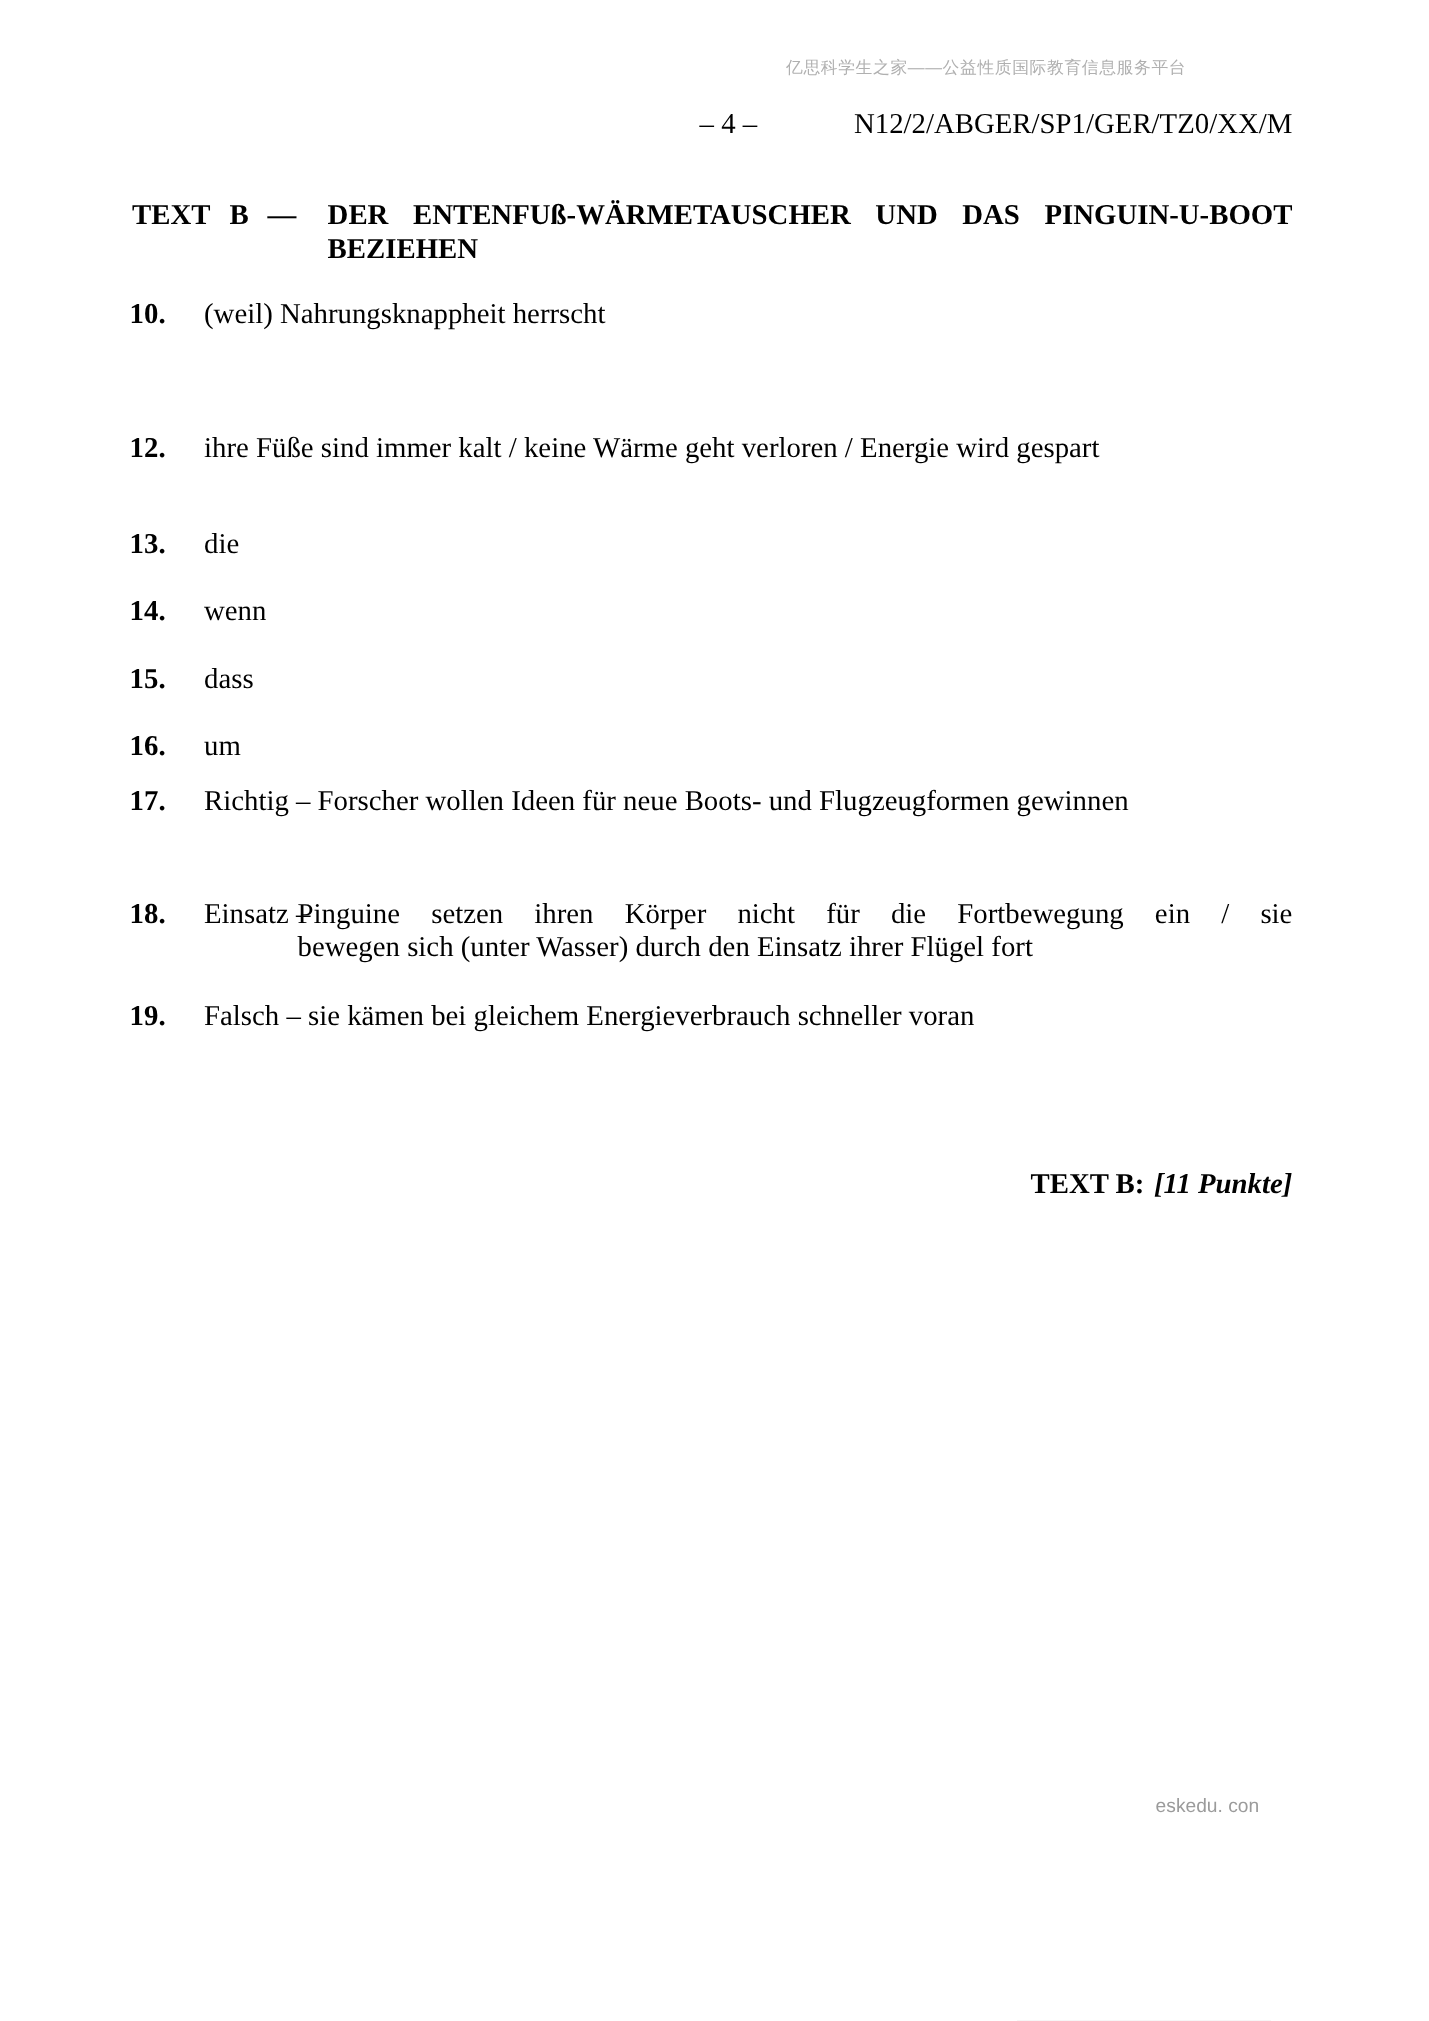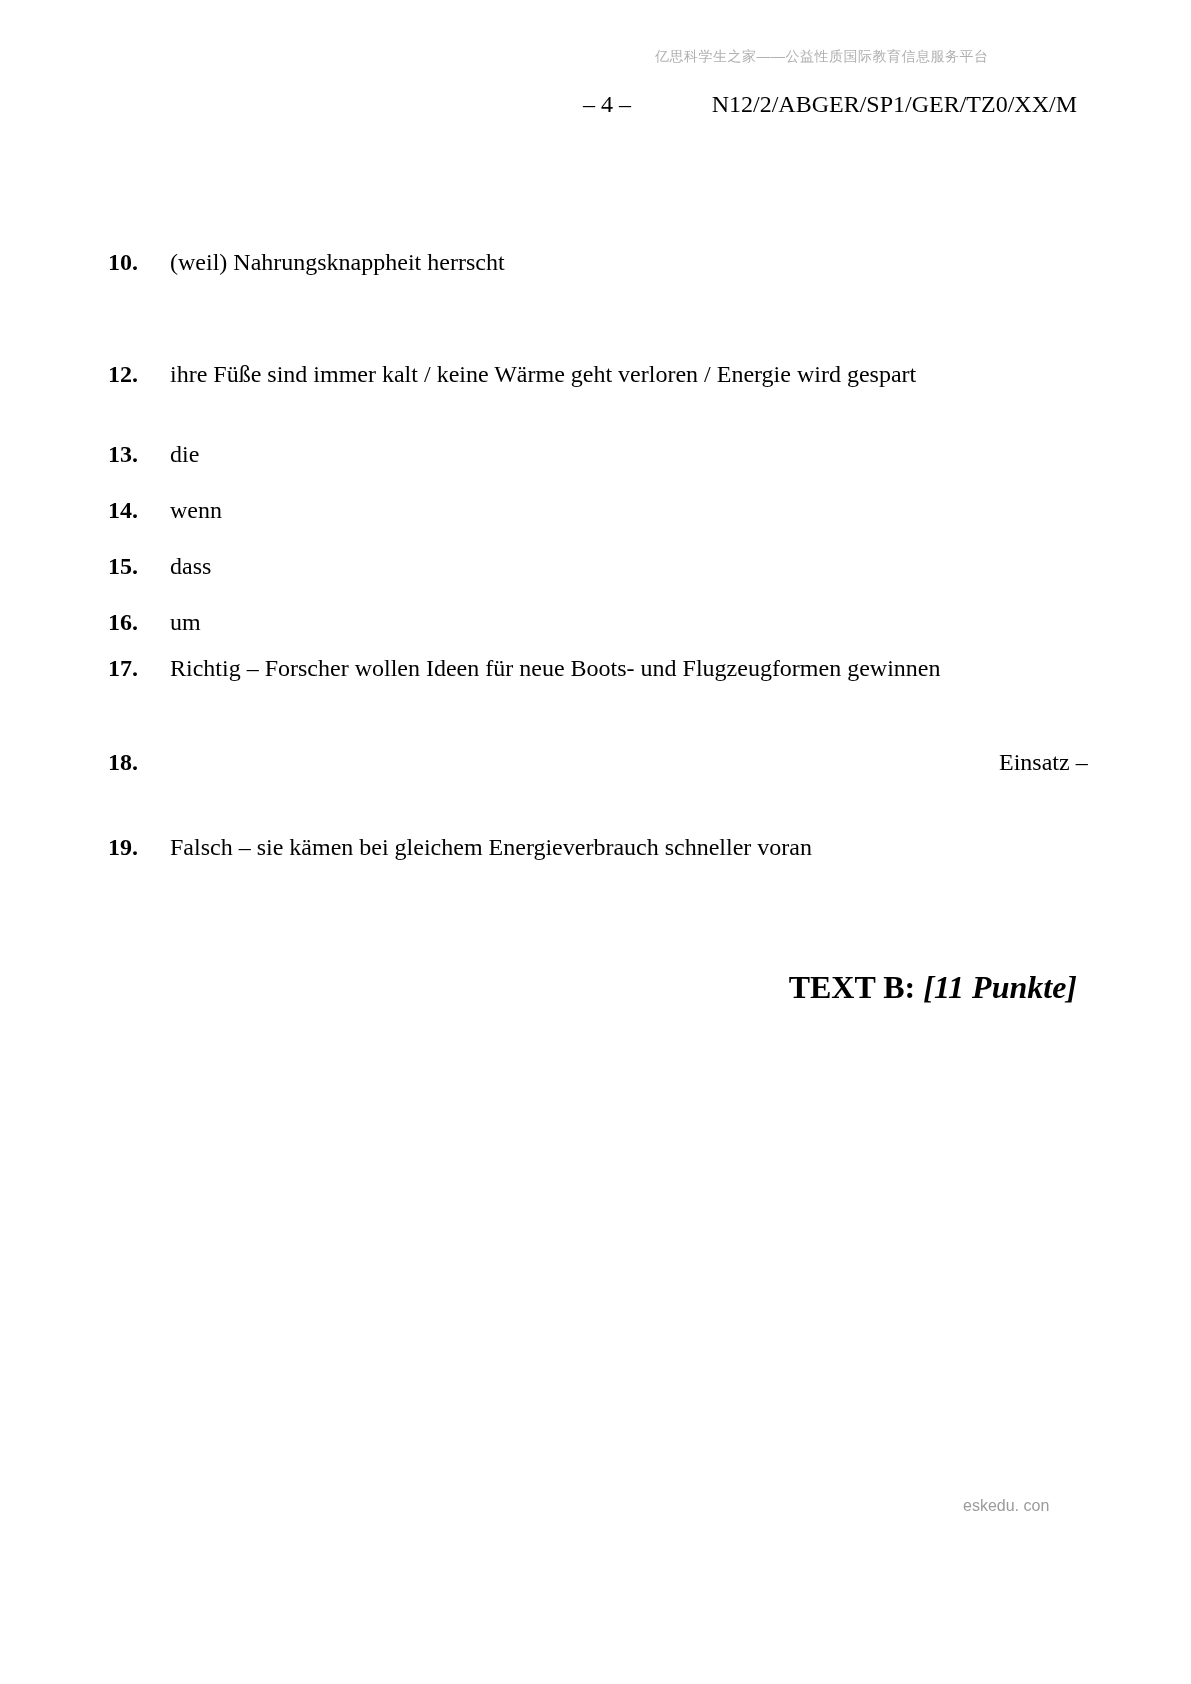--- a/index.html
+++ b/index.html
@@ -84,21 +84,21 @@
     width: 78px;
     flex-shrink: 0;
     white-space: nowrap;
   }
   .hang-col { flex: 1; }
 
   .totals {
     top: 973px;
     left: 108px;
     width: 969px;
-    font-size: 32px;
+    font-size: 24px;
     line-height: 28px;
     font-weight: bold;
     text-align: right;
   }
   .totals .points { font-style: italic; margin-left: 8px; }
 
   .watermark-bottom {
     top: 1497px;
     left: 963px;
     font-family: "Liberation Sans", sans-serif;
@@ -110,20 +110,31 @@
 </head>
 <body>
 
 <div class="page">
 
   <div class="abs watermark-top">亿思科学生之家——公益性质国际教育信息服务平台</div>
 
   <div class="abs page-number">– 4 –</div>
   <div class="abs paper-code">N12/2/ABGER/SP1/GER/TZ0/XX/M</div>
 
+  <div class="abs title-block">
+    <div class="title-label">
+      <span>TEXT</span>
+      <span>B</span>
+      <span>—</span>
+    </div>
+    <div class="title-body">
+      <div class="jlast">DER ENTENFUß-WÄRMETAUSCHER UND DAS PINGUIN-U-BOOT</div>
+      <div>BEZIEHEN</div>
+    </div>
+  </div>
 
   <div class="abs item" style="top:248px">
     <span class="num">10.</span>
     <span class="item-text">(weil) Nahrungsknappheit herrscht</span>
   </div>
 
 
   <div class="abs item" style="top:360px">
     <span class="num">12.</span>
     <span class="item-text">ihre Füße sind immer kalt / keine Wärme geht verloren / Energie wird gespart</span>
@@ -150,20 +161,24 @@
   </div>
 
   <div class="abs item" style="top:654px">
     <span class="num">17.</span>
     <span class="item-text">Richtig – Forscher wollen Ideen für neue Boots- und Flugzeugformen gewinnen</span>
   </div>
 
   <div class="abs item" style="top:748px">
     <span class="num">18.</span>
     <span class="prefix">Einsatz –</span>
+    <span class="hang-col">
+      <span class="jlast" style="display:block">Pinguine setzen ihren Körper nicht für die Fortbewegung ein / sie</span>
+      <span style="display:block">bewegen sich (unter Wasser) durch den Einsatz ihrer Flügel fort</span>
+    </span>
   </div>
 
   <div class="abs item" style="top:833px">
     <span class="num">19.</span>
     <span class="item-text">Falsch – sie kämen bei gleichem Energieverbrauch schneller voran</span>
   </div>
 
 
   <div class="abs totals">
     <span>TEXT B:</span><span class="points">[11 Punkte]</span>

